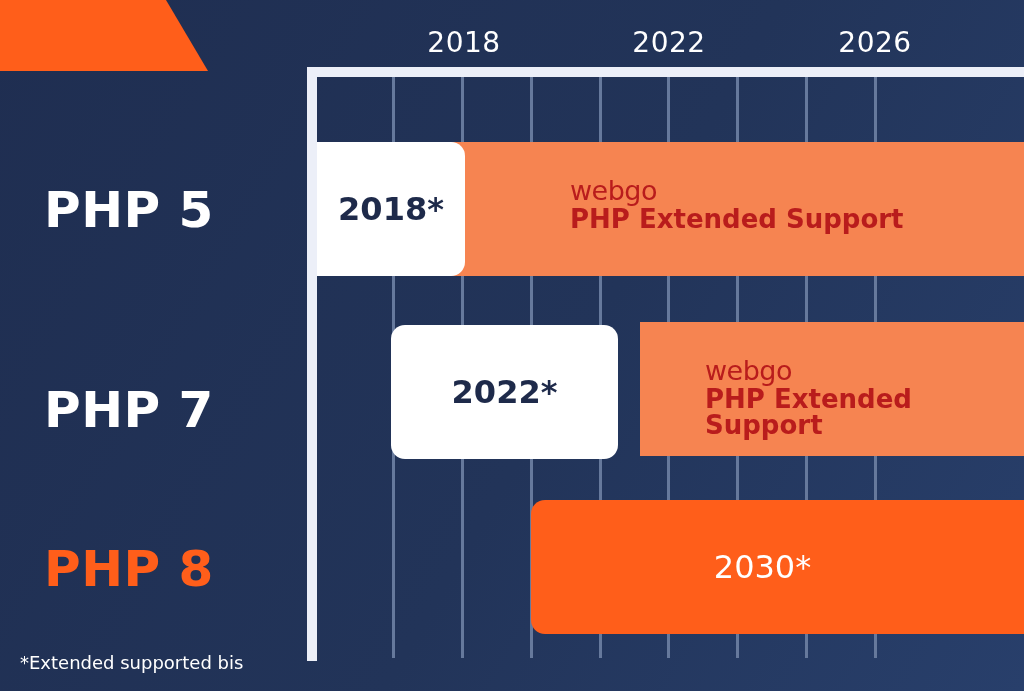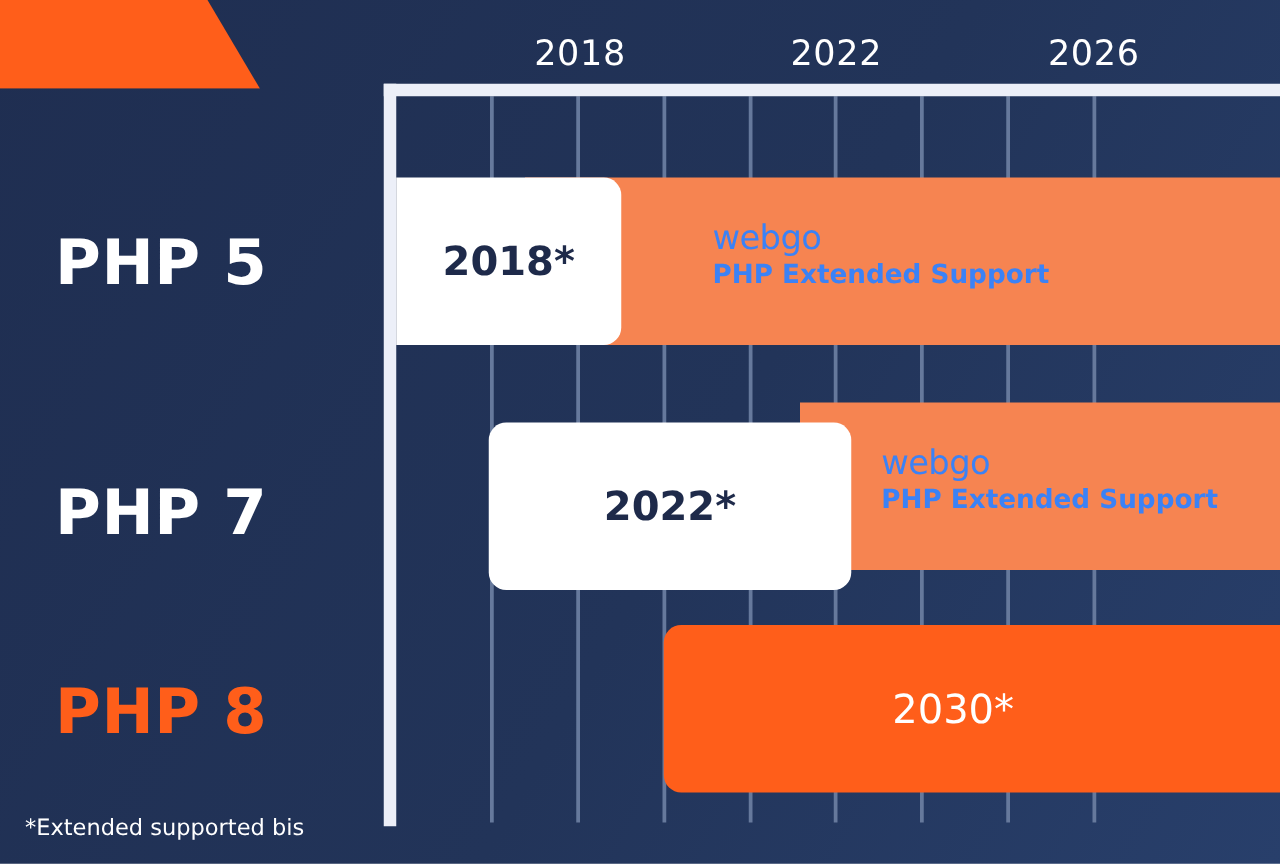--- a/index.html
+++ b/index.html
@@ -32,24 +32,24 @@
     }
     .row-label {
       position: absolute; left: 44px; font-weight: bold; font-size: 50px;
       color: #ffffff; letter-spacing: 0.5px;
     }
     .row-label.current { color: #ff5e1a; text-align: center; }
     .ext-bar {
       position: absolute; height: 134px; background: #f68451;
     }
     .ext-text {
-      position: absolute; color: #3b82f6;
+      position: absolute; color: #b91c1c;
     }
     .ext-brand { font-size: 27px; font-weight: normal; letter-spacing: -0.5px; line-height: 30px; }
-    .ext-title { font-size: 21px; font-weight: bold; line-height: 26px; }
+    .ext-title { font-size: 26px; font-weight: bold; line-height: 26px; }
     .eol-box {
       position: absolute; height: 134px; background: #ffffff;
       border-radius: 0 14px 14px 0;
       display: flex; align-items: center; justify-content: center;
       color: #1e2a4a; font-weight: bold; font-size: 32px;
     }
     .eol-box.rounded-all { border-radius: 14px; }
     .php8-bar {
       position: absolute; left: 531px; top: 500px; width: 493px; height: 134px;
       background: #ff5e1a; border-radius: 14px 0 0 14px;
@@ -82,31 +82,31 @@
 
 <div class="frame-top"></div>
 <div class="frame-left"></div>
 
 <div class="row-label" style="top:181px;">PHP 5</div>
 <div class="ext-bar" style="left:420px; top:142px; width:604px;"></div>
 <div class="ext-text" style="left:570px; top:176px;">
   <div class="ext-brand">webgo</div>
   <div class="ext-title">PHP Extended Support</div>
 </div>
-<div class="eol-box" style="left:317px; top:142px; width:180px;">
+<div class="eol-box" style="left:317px; top:142px; width:148px;">
   <span>2018*</span>
 </div>
 
 <div class="row-label" style="top:381px;">PHP 7</div>
 <div class="ext-bar" style="left:640px; top:322px; width:384px;"></div>
 <div class="ext-text" style="left:705px; top:356px;">
   <div class="ext-brand">webgo</div>
   <div class="ext-title">PHP Extended Support</div>
 </div>
-<div class="eol-box rounded-all" style="left:391px; top:338px; width:290px;">
+<div class="eol-box rounded-all" style="left:391px; top:325px; width:227px;">
   <span>2022*</span>
 </div>
 
 <div class="row-label current" style="top:540px;">PHP 8</div>
 <div class="php8-bar">
   <span>2030*</span>
 </div>
 
 <div class="footnote">*Extended supported bis</div>
 

